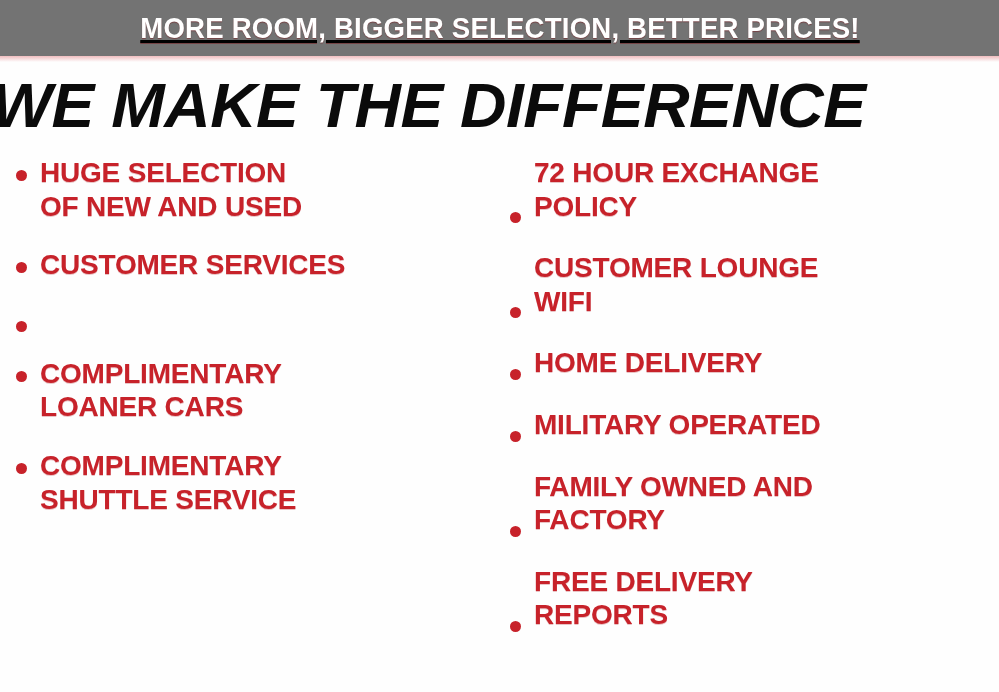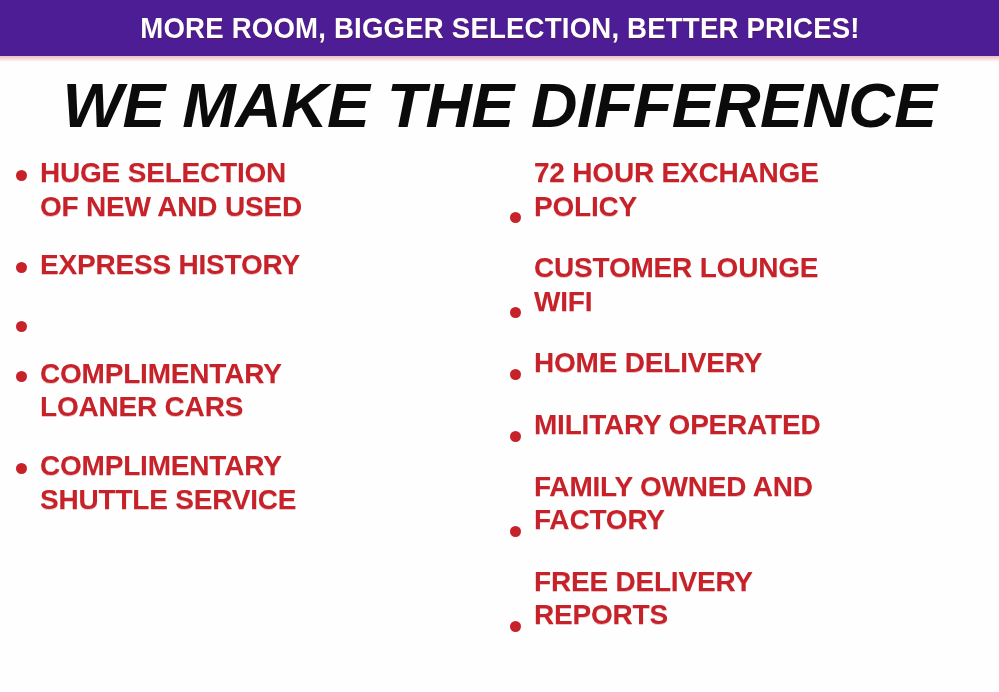--- a/index.html
+++ b/index.html
@@ -22,27 +22,28 @@
     position: relative;
     background: #fefefe;
     display: flex;
     flex-direction: column;
   }
 
   
   .banner {
     width: 100%;
     height: 56px;
-    background: #4c1d95;
+    background: #737373;
     display: flex;
     align-items: center;
     justify-content: center;
     flex: 0 0 auto;
     position: relative;
     box-sizing: border-box;
+    text-decoration: underline;
   }
   .banner-text {
     color: #ffffff;
     font-family: "Liberation Sans Narrow", "Liberation Sans", sans-serif;
     font-weight: bold;
     font-size: 30px;
     line-height: 1;
     letter-spacing: 0.2px;
     transform: scaleX(0.92);
     transform-origin: center center;
@@ -57,21 +58,21 @@
     height: 6px;
     background: linear-gradient(to bottom, rgba(205,36,43,0.30), rgba(205,36,43,0));
   }
 
   
   .headline-wrap {
     flex: 0 0 auto;
     height: 94px;
     display: flex;
     align-items: center;
-    justify-content: center;
+    justify-content: flex-start;
     padding-top: 4px;
     box-sizing: border-box;
   }
   .headline {
     color: #0b0b0b;
     font-family: "Liberation Sans Narrow", "Liberation Sans", sans-serif;
     font-weight: bold;
     font-style: italic;
     font-size: 63px;
     line-height: 1;
@@ -149,21 +150,21 @@
   <div class="columns">
 
     <div class="col col-left">
       <div class="bullet-item">
         <span class="bullet-dot"></span>
         <span class="bullet-text">HUGE SELECTION
 OF NEW AND USED</span>
       </div>
       <div class="bullet-item">
         <span class="bullet-dot"></span>
-        <span class="bullet-text">EXPRESS HISTORY</span>
+        <span class="bullet-text">CUSTOMER SERVICES</span>
       </div>
       <div class="bullet-item">
         <span class="bullet-dot"></span>
       </div>
       <div class="bullet-item">
         <span class="bullet-dot"></span>
         <span class="bullet-text">COMPLIMENTARY
 LOANER CARS</span>
       </div>
       <div class="bullet-item">

